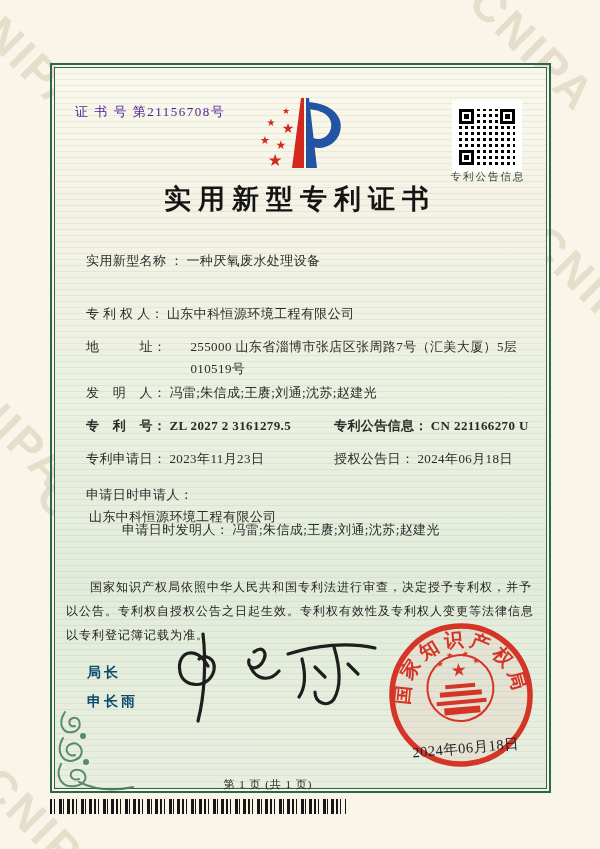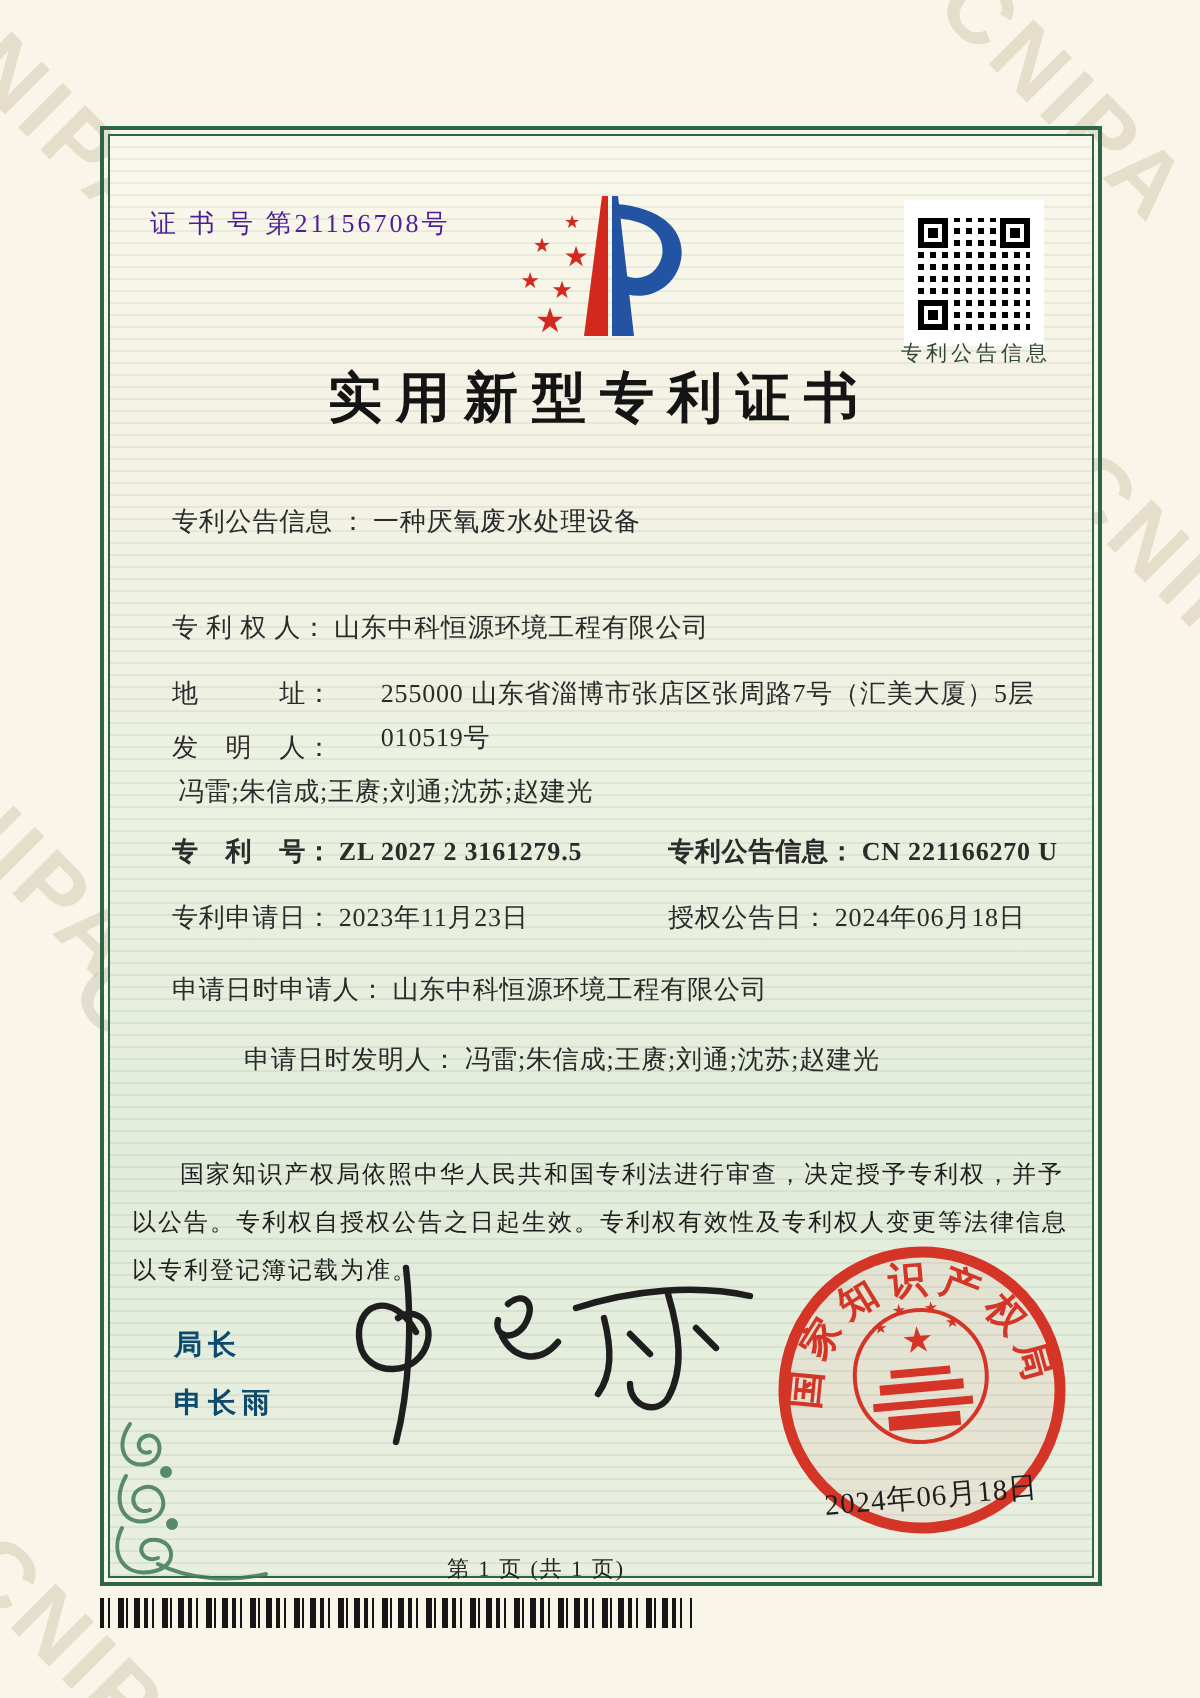--- a/index.html
+++ b/index.html
@@ -104,52 +104,52 @@
     <div class="finder f-bl">
         <span></span>
       </div>
   </div>
 </div>
 <div class="abs qr-label">专利公告信息</div>
 
 <div class="abs title">实用新型专利证书</div>
 
 <div class="abs row" style="top:250px;">
-  <span class="lbl">专利公告信息 ：</span>
+  <span class="lbl">实用新型名称 ：</span>
   <span class="val">一种厌氧废水处理设备</span>
 </div>
 <div class="abs row" style="top:303px;">
   <span class="lbl">专 利 权 人：</span>
   <span class="val">山东中科恒源环境工程有限公司</span>
 </div>
 <div class="abs row addr" style="top:336px;">
   <span class="lbl">地　　　址：</span>
   <span class="val">255000 山东省淄博市张店区张周路7号（汇美大厦）5层010519号</span>
 </div>
-<div class="abs row" style="top:363px;flex-direction:column;">
+<div class="abs row" style="top:382px;">
   <span class="lbl">发　明　人：</span>
   <span class="val">冯雷;朱信成;王赓;刘通;沈苏;赵建光</span>
 </div>
 <div class="abs row" style="top:415px;font-weight:bold;">
   <span class="lbl">专　利　号：</span>
   <span class="val">ZL 2027 2 3161279.5</span>
   <span class="col2">
     <span class="lbl">专利公告信息：</span>
     <span class="val">CN 221166270 U</span>
   </span>
 </div>
 <div class="abs row" style="top:448px;">
   <span class="lbl">专利申请日：</span>
   <span class="val">2023年11月23日</span>
   <span class="col2">
     <span class="lbl">授权公告日：</span>
     <span class="val">2024年06月18日</span>
   </span>
 </div>
-<div class="abs row" style="top:484px;">
+<div class="abs row" style="top:484px;flex-direction:column;">
   <span class="lbl">申请日时申请人：</span>
   <span class="val">山东中科恒源环境工程有限公司</span>
 </div>
 <div class="abs row" style="top:519px;margin-left:36px;">
   <span class="lbl">申请日时发明人：</span>
   <span class="val">冯雷;朱信成;王赓;刘通;沈苏;赵建光</span>
 </div>
 
 <div class="abs legal">国家知识产权局依照中华人民共和国专利法进行审查，决定授予专利权，并予以公告。专利权自授权公告之日起生效。专利权有效性及专利权人变更等法律信息以专利登记簿记载为准。</div>
 

